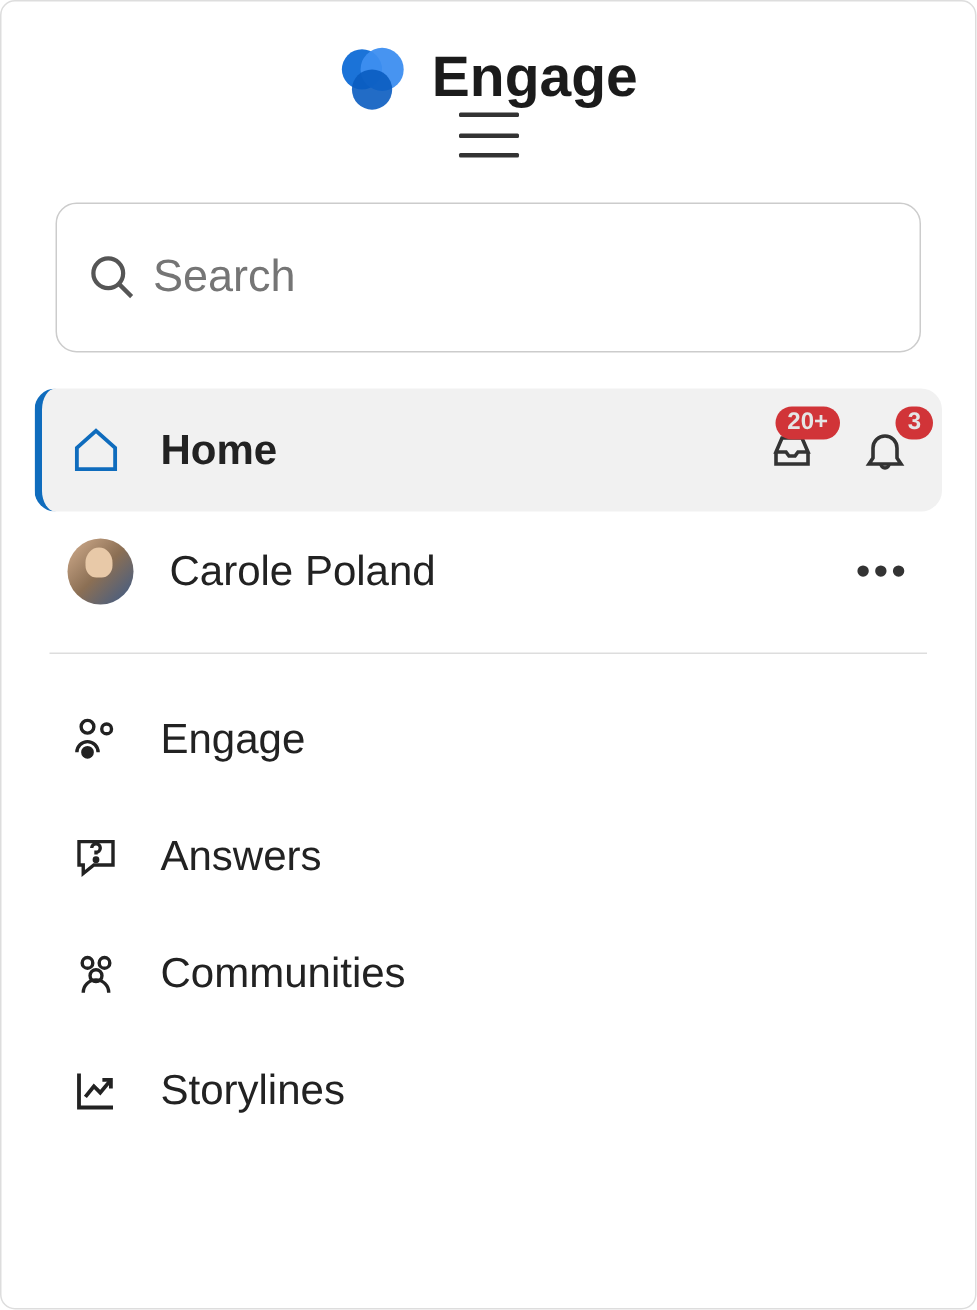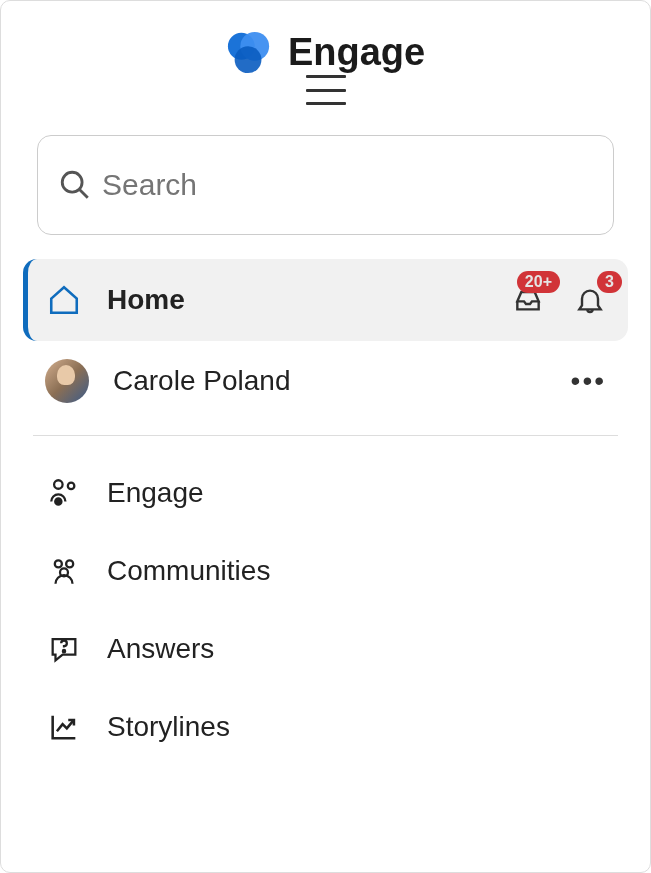--- a/index.html
+++ b/index.html
@@ -259,40 +259,40 @@
         <path d="M3 18 a5 5 0 0 1 10 0"></path>
         <circle cx="8" cy="18" r="2.2" fill="#222"></circle>
         <path d="M8 16.5 l1 1 l-1 1 l-1-1 z" fill="#fff"></path>
       </svg>
     </span>
     <span class="label">Engage</span>
   </div>
   <div class="menu-item">
     <span class="icon-slot">
       <svg viewBox="0 0 24 24" width="34" height="34" fill="none" stroke="#222" stroke-width="1.6">
+        <path d="M4 5 h16 v11 h-9 l-5 4 v-4 H4 Z"></path>
+        <path d="M10 8 a2 2 0 1 1 2 2 v1"></path>
+        <circle cx="12" cy="13.5" r="0.8" fill="#222"></circle>
+      </svg>
+    </span>
+    <span class="label">Answers</span>
+  </div>
+  <div class="menu-item">
+    <span class="icon-slot">
+      <svg viewBox="0 0 24 24" width="34" height="34" fill="none" stroke="#222" stroke-width="1.6">
         <circle cx="8" cy="7" r="2.5"></circle>
           <circle cx="16" cy="7" r="2.5"></circle>
         <circle cx="12" cy="13" r="2.8"></circle>
         <path d="M6 21 a6 6 0 0 1 12 0"></path>
       </svg>
     </span>
     <span class="label">Communities</span>
   </div>
   <div class="menu-item">
     <span class="icon-slot">
-      <svg viewBox="0 0 24 24" width="34" height="34" fill="none" stroke="#222" stroke-width="1.6">
-        <path d="M4 5 h16 v11 h-9 l-5 4 v-4 H4 Z"></path>
-        <path d="M10 8 a2 2 0 1 1 2 2 v1"></path>
-        <circle cx="12" cy="13.5" r="0.8" fill="#222"></circle>
-      </svg>
-    </span>
-    <span class="label">Answers</span>
-  </div>
-  <div class="menu-item">
-    <span class="icon-slot">
       <svg viewBox="0 0 24 24" width="34" height="34" fill="none" stroke="#222" stroke-width="1.8">
         <path d="M4 4 V20 H20"></path>
         <path d="M7 15 L11 10 L14 13 L19 7"></path>
         <path d="M15 7 H19 V11"></path>
       </svg>
     </span>
     <span class="label">Storylines</span>
   </div>
 </div>
 

